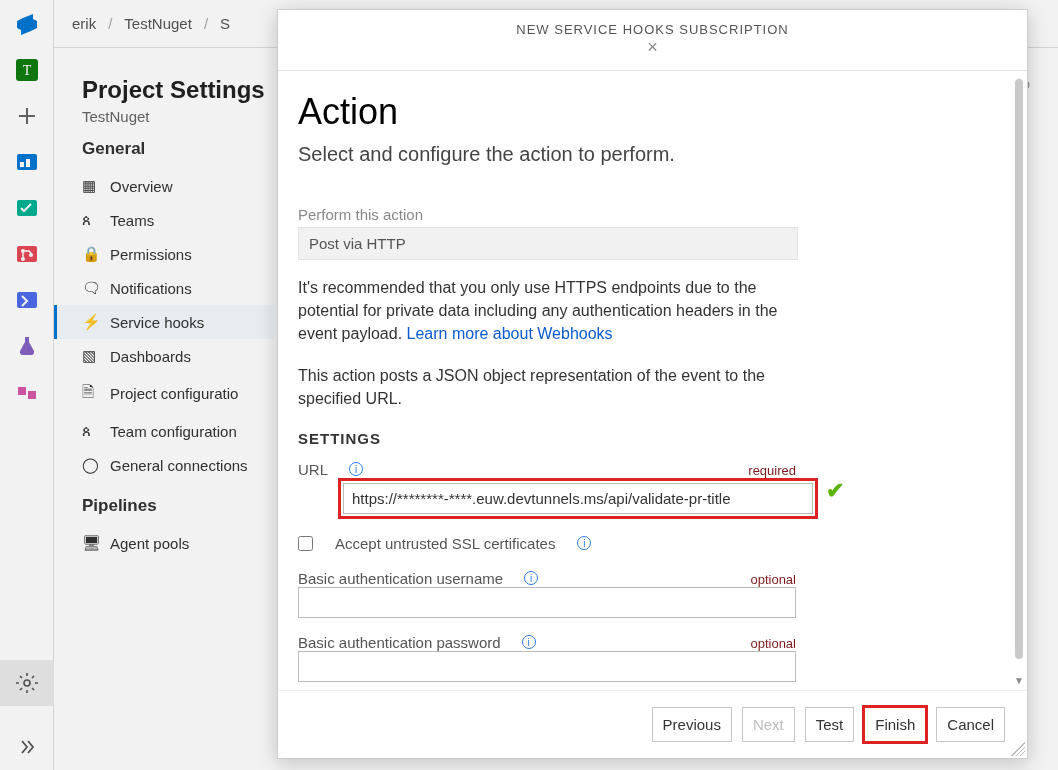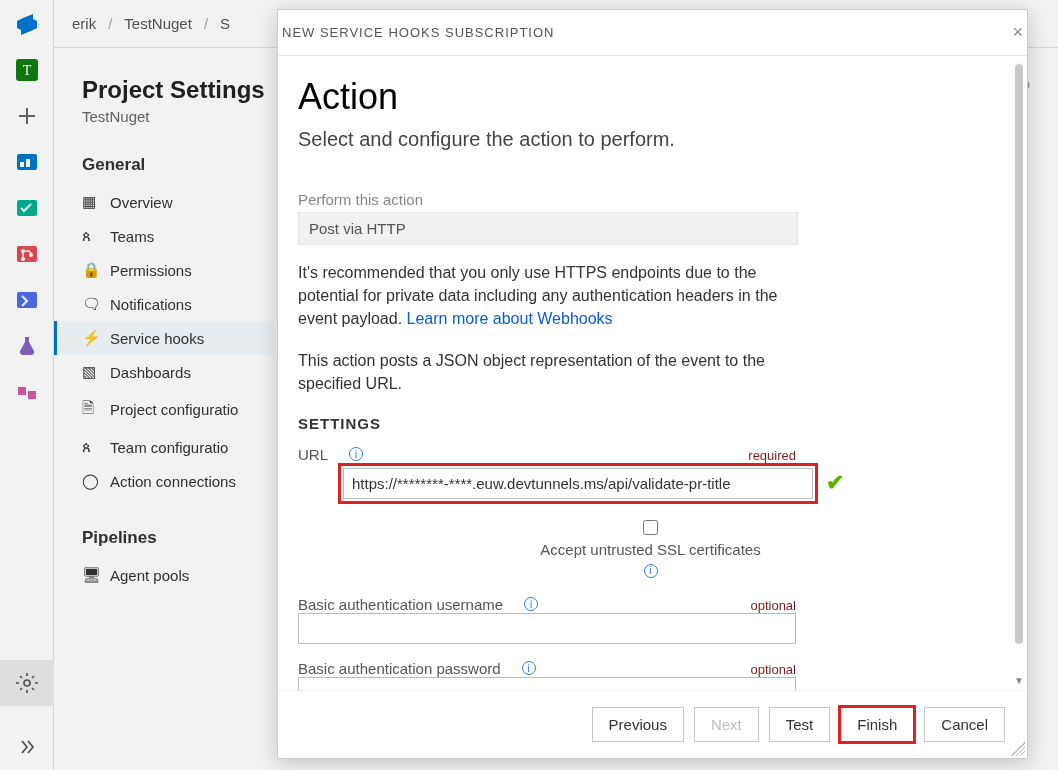--- a/index.html
+++ b/index.html
@@ -41,21 +41,21 @@
   background:#fff;
 }
 .breadcrumb .sep { color:#aaa; }
 .content-row { flex:1; display:flex; background:#fff;}
 .settings-panel {
   width: 220px;
   padding: 28px 0 0 28px;
 }
 .settings-panel h1 { font-size:24px; font-weight:600; color:#222;}
 .settings-panel .proj-name { font-size:15px; color:#666; margin-top:4px;}
-.sec-head { font-size:17px; font-weight:600; margin:30px 0 10px; color:#333;}
+.sec-head { font-size:17px; font-weight:600; margin:14px 0 10px; color:#333;}
 .s-item {
   display:flex; align-items:center; gap:10px;
   padding: 8px 0;
   color:#333; font-size:15px; cursor:pointer;
 }
 .s-item.selected { border-left:3px solid #0078d4; margin-left:-28px; padding-left:25px; background:#f3f9fd;}
 .s-item .ic { width:18px; display:inline-flex;}
 .right-edge { flex:1; padding:28px; color:#999;}
 .modal-backdrop{
   position:absolute; top:0;left:0;right:0;bottom:0;
@@ -64,23 +64,23 @@
 .modal{
   position:absolute;
   top:9px; left:277px;
   width:751px; height:750px;
   background:#fff;
   border:1px solid #ccc;
   box-shadow:0 4px 20px rgba(0,0,0,.2);
   display:flex; flex-direction:column;
 }
 .modal-header{
-  padding:12px 4px;
+  padding:12px 28px;
   border-bottom:1px solid #e5e5e5;
-  display:flex; justify-content:space-between; align-items:center;
+  display:flex; justify-content:space-between; align-items:center;flex-direction:column;
 }
 .modal-header .title{
   font-size:13px; letter-spacing:1px; color:#555;
 }
 .modal-header .close{ cursor:pointer; font-size:18px; color:#888;}
 .modal-body{
   flex:1; overflow-y:auto; padding:20px 24px 8px 20px; position:relative;
 }
 .modal-body h2 { font-size:36px; font-weight:300; color:#000000; margin-bottom:10px;}
 .modal-body .sub { font-size:20px; color:#444; margin-bottom:40px;}
@@ -94,32 +94,32 @@
 .desc a{ color:#0b5ccf; text-decoration:none;}
 .settings-h { font-size:15px; font-weight:700; letter-spacing:1px; margin:20px 0 14px;}
 .field-row{ margin-bottom:16px;}
 .field-top{ display:flex; justify-content:space-between; align-items:flex-end; max-width:498px;}
 .field-top .lbl{ font-size:15px; color:#555; display:flex; align-items:center; gap:21px;}
 .field-top .req{ font-size:13px; color:#7f1d1d;}
 .info-ic{ width:14px;height:14px;border:1px solid #2c7be5;border-radius:50%;color:#2c7be5;font-size:10px;display:inline-flex;align-items:center;justify-content:center;}
 .text-inp{
   width:480px; padding:6px 8px; border:1px solid #bbb; font-size:15px; color:#333;
 }
-.url-wrap{ position:relative; display:inline-flex; align-items:center; gap:8px;padding-left:40px;}
+.url-wrap{ position:relative; display:inline-flex; align-items:flex-start; gap:8px;padding-left:40px;}
 .red-box{ border:3px solid #d22; padding:2px; display:inline-block;}
 .green-check{ color:#5cb300; font-size:22px; font-weight:bold;}
-.chk-row{ display:flex; align-items:center; gap:6px; font-size:15px; color:#555; margin-bottom:18px;flex-direction:column;}
+.chk-row{ display:flex; align-items:center; gap:22px; font-size:15px; color:#555; margin-bottom:18px;}
 .chk-row input{ width:15px;height:15px;}
 .modal-footer{
   border-top:1px solid #eee;
   padding:16px 22px;
   display:flex; justify-content:flex-end; gap:10px;
 }
 .btn{
-  padding:8px 16px; font-size:15px; background:#fff;
+  padding:8px 10px; font-size:15px; background:#fff;
   border:1px solid #c6c6c6; cursor:pointer; color:#333;
 }
 .btn.disabled{ color:#bcbcbc; cursor:default;}
 .btn.red-ring{ outline:3px solid #d22; outline-offset:-1px;}
 .scrollbar-fake{
   position:absolute; right:2px; top:8px; bottom:8px; width:14px;
 }
 .scrollbar-fake .thumb{ position:absolute; right:2px; top:0; width:8px; height:580px; background:#c9c9c9; border-radius:4px;}
 .scrollbar-fake .arrow{ position:absolute; right:1px; font-size:10px; color:#888;}
 .scrollbar-fake .arrow.up{ top:-4px;} .scrollbar-fake .arrow.down{ bottom:-4px;}
@@ -240,25 +240,25 @@
             <span class="ic">▧</span>
             <span>Dashboards</span>
           </div>
 
         <div class="s-item">
             <span class="ic">🗎</span>
             <span>Project configuratio</span>
           </div>
         <div class="s-item">
             <span class="ic">ጰ</span>
-            <span>Team configuratio</span>
+            <span>Team configuration</span>
           </div>
         <div class="s-item">
             <span class="ic">◯</span>
-            <span>Action connections</span>
+            <span>General connections</span>
           </div>
 
         <div class="sec-head">Pipelines</div>
         <div class="s-item">
             <span class="ic">🖥</span>
             <span>Agent pools</span>
           </div>
       </div>
       <div class="right-edge">
         <div style="text-align:right">pro</div>

